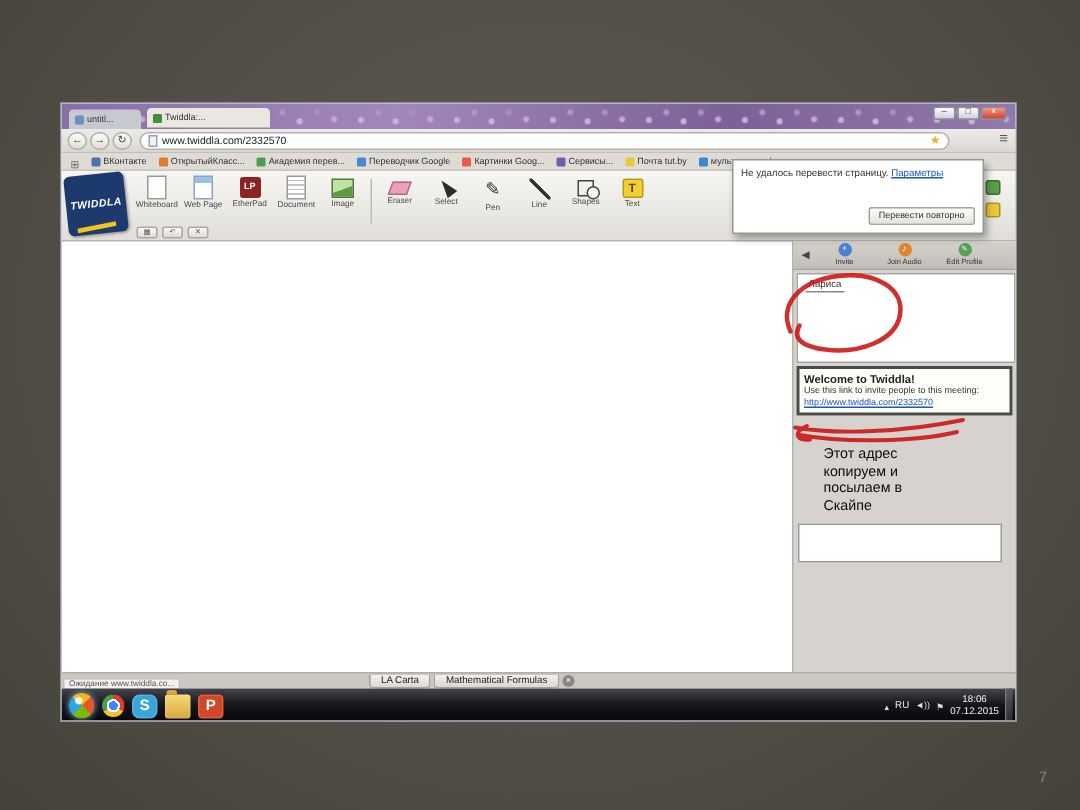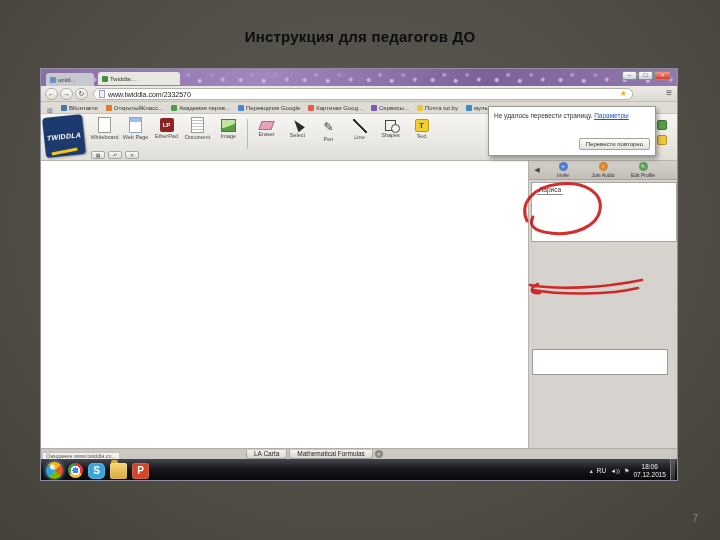--- a/index.html
+++ b/index.html
@@ -159,21 +159,20 @@
   .tray-txt { font-size:6.5px; color:#eee; }
   .clock { font-size:6.5px; line-height:8px; text-align:center; color:#f2f2f2; }
   .showdesk { width:5px; height:23px; background:linear-gradient(#5a5a60,#2a2a30); border-left:1px solid #777; }
 
   .redink { position:absolute; left:0; top:0; z-index:40; pointer-events:none; }
 </style>
 </head>
 <body>
 
 <div class="slide">
-  <div class="slide-title">Инструкция для педагогов ДО</div>
 
   <div class="shot">
 
     <div class="aero">
       <div class="tab tab1">
         <span class="fav f1"></span>
         <span>untitl...</span>
       </div>
       <div class="tab tab2">
         <span class="fav f2"></span>
@@ -308,20 +307,31 @@
           <span class="rpi rpi-audio"></span>
           <span class="rpl">Join Audio</span>
         </div>
         <div class="rp-act">
           <span class="rpi rpi-profile"></span>
           <span class="rpl">Edit Profile</span>
         </div>
       </div>
       <div class="userbox">
         <span class="nametab">Лариса</span>
+      </div>
+      <div class="welcome">
+        <div class="w-title">Welcome to Twiddla!</div>
+        <div class="w-text">Use this link to invite people to this meeting:</div>
+        <span class="w-link">http://www.twiddla.com/2332570</span>
+      </div>
+      <div class="note">
+        <span>Этот адрес</span>
+        <span>копируем и</span>
+        <span>посылаем в</span>
+        <span>Скайпе</span>
       </div>
       <div class="inputbox"></div>
     </div>
 
     <div class="popup">
       <div class="p-msg">
         <span>Не удалось перевести страницу.</span>
         <span class="p-link">Параметры</span>
       </div>
       <button class="p-btn">Перевести повторно</button>

